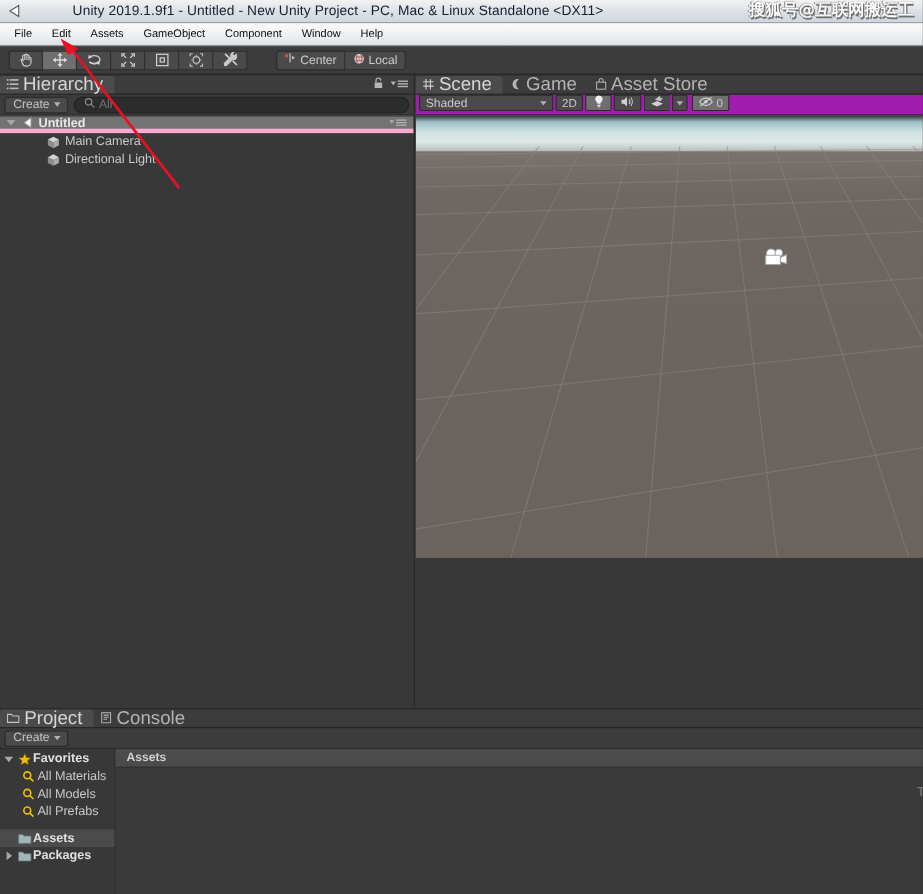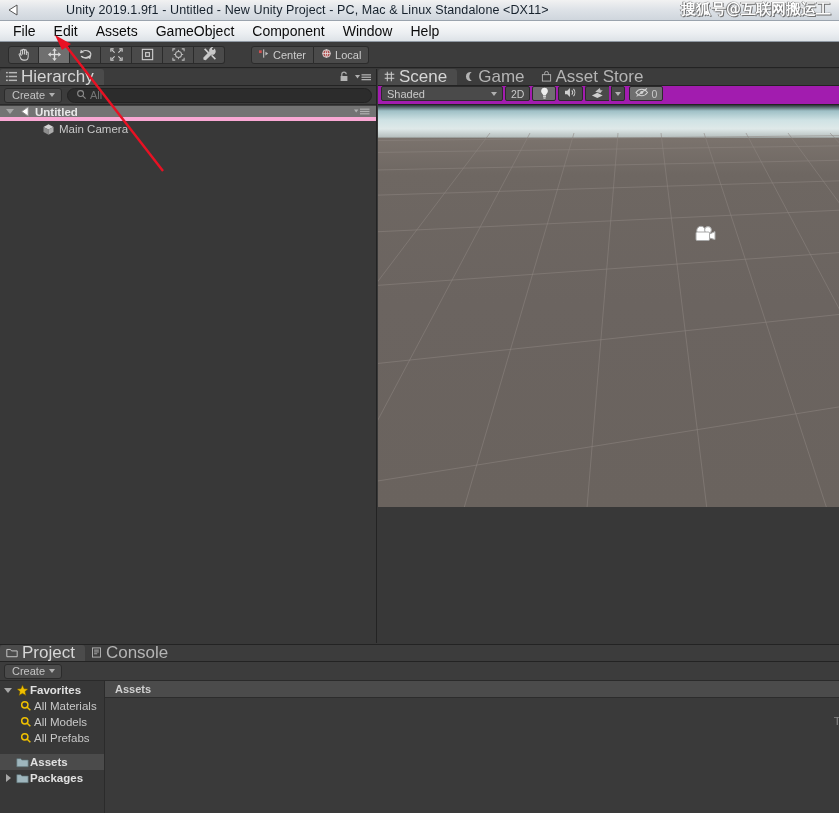--- a/index.html
+++ b/index.html
@@ -40,21 +40,21 @@
   
   #menubar {
     height: 21px;
     background: linear-gradient(180deg, #fbfbfb 0%, #eceff2 60%, #dde2e7 100%);
     border-bottom: 1px solid #8f98a2;
     display: flex; align-items: center;
     padding-left: 4px;
     position: relative;
   }
   .menu-item {
-    font-size: 14px; color: #0b0b0b;
+    font-size: 10px; color: #0b0b0b;
     padding: 2px 9px; cursor: default; white-space: nowrap;
   }
   
   #toolbar {
     height: 26px; background: #3c3c3c;
     border-bottom: 1px solid #232323;
     display: flex; align-items: center; padding-left: 8px; gap: 0;
   }
   .tool-group { display: flex; align-items: center; }
   .tool-btn {
@@ -413,20 +413,30 @@
       </div>
       <div class="tree-row" style="padding-left:40px">
         <span class="row-icon">
           <svg width="13" height="13" viewBox="0 0 14 14">
             <polygon points="7,1.4 12.4,4.2 7,7 1.6,4.2" fill="#d3d3d3"></polygon>
             <polygon points="1.6,4.2 7,7 7,12.6 1.6,9.8" fill="#8d8d8d"></polygon>
             <polygon points="12.4,4.2 7,7 7,12.6 12.4,9.8" fill="#ababab"></polygon>
           </svg>
         </span>
         <span>Main Camera</span>
+      </div>
+      <div class="tree-row" style="padding-left:40px">
+        <span class="row-icon">
+          <svg width="13" height="13" viewBox="0 0 14 14">
+            <polygon points="7,1.4 12.4,4.2 7,7 1.6,4.2" fill="#d3d3d3"></polygon>
+            <polygon points="1.6,4.2 7,7 7,12.6 1.6,9.8" fill="#8d8d8d"></polygon>
+            <polygon points="12.4,4.2 7,7 7,12.6 12.4,9.8" fill="#ababab"></polygon>
+          </svg>
+        </span>
+        <span>Directional Light</span>
       </div>
     </div>
   </div>
 
   <div id="scenepanel">
     <div class="panel-tabbar">
       <div class="panel-tab active">
         <span>
           <svg width="11" height="11" viewBox="0 0 12 12" fill="none" stroke="#cfcfcf" stroke-width="1.1">
             <path d="M3.6 0.8v10.4M8 .8v10.4M.8 3.6h10.4M.8 8h10.4"></path>

